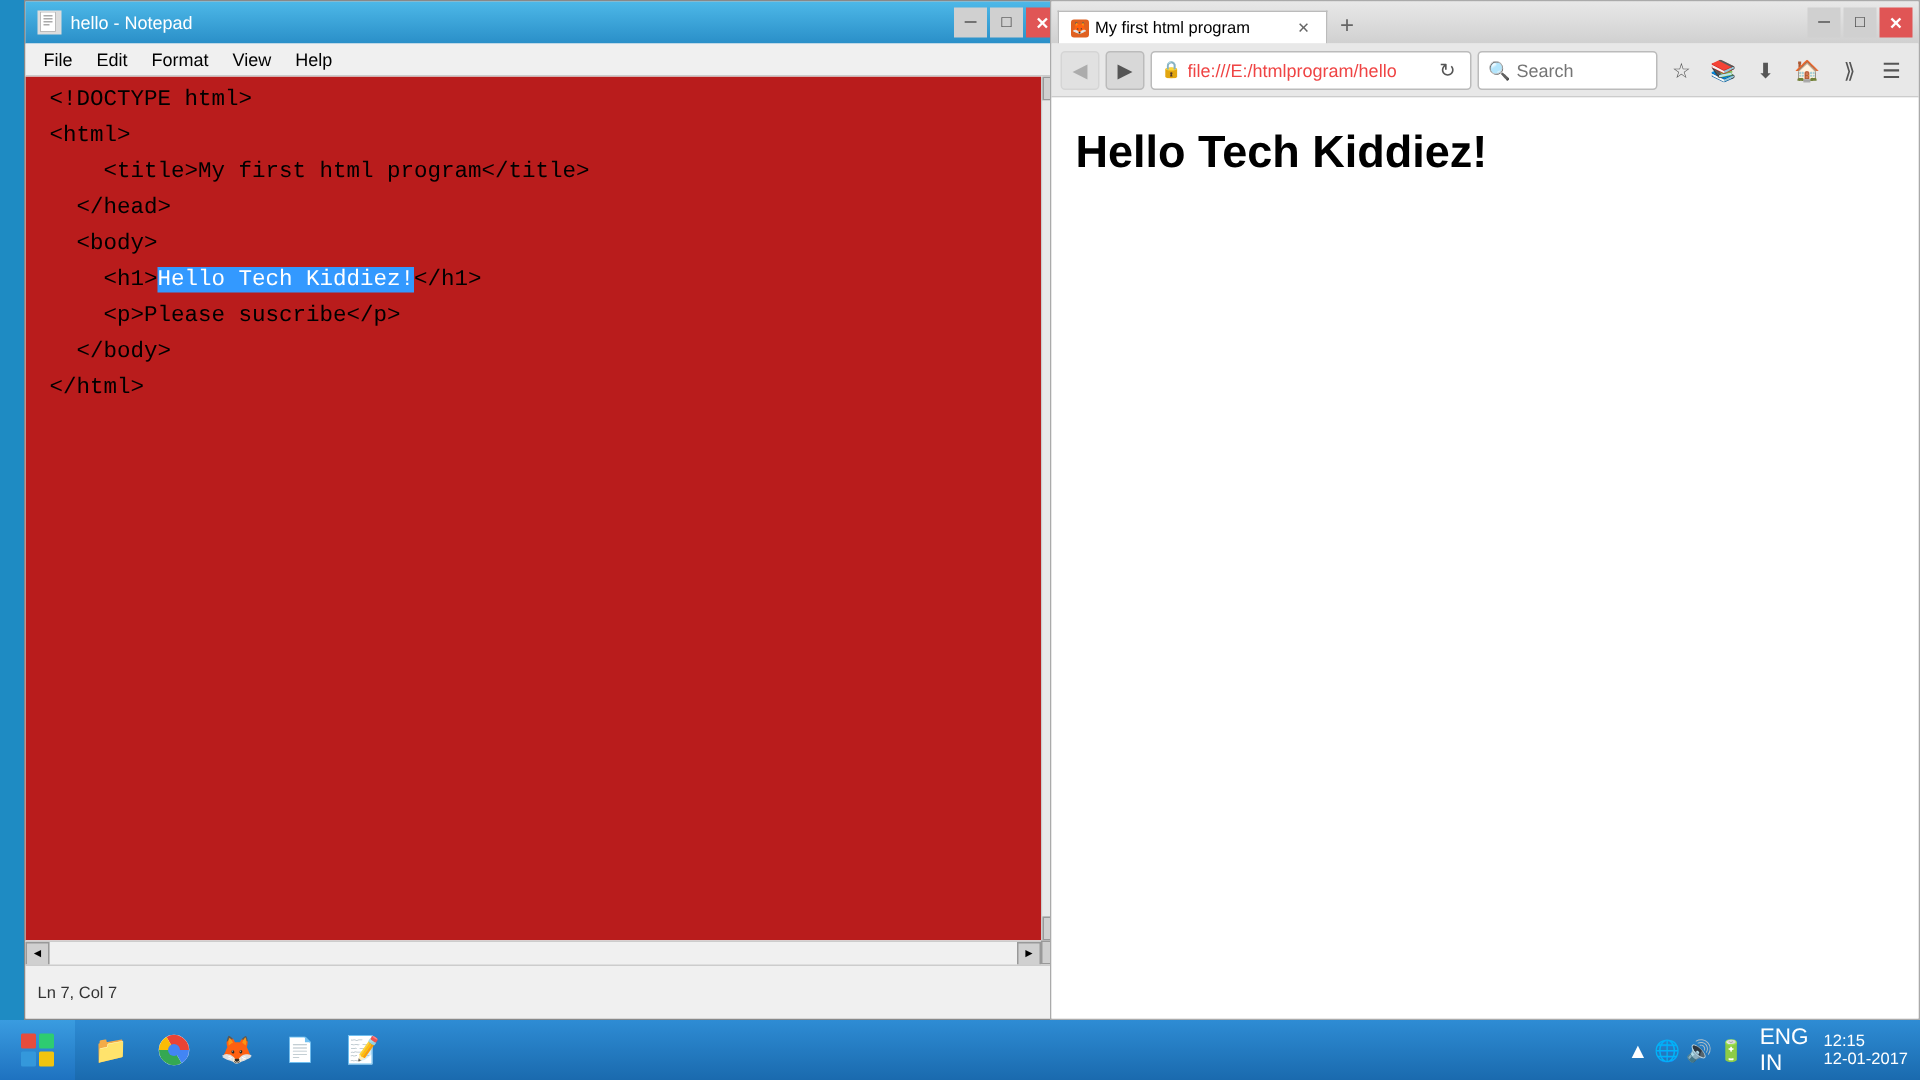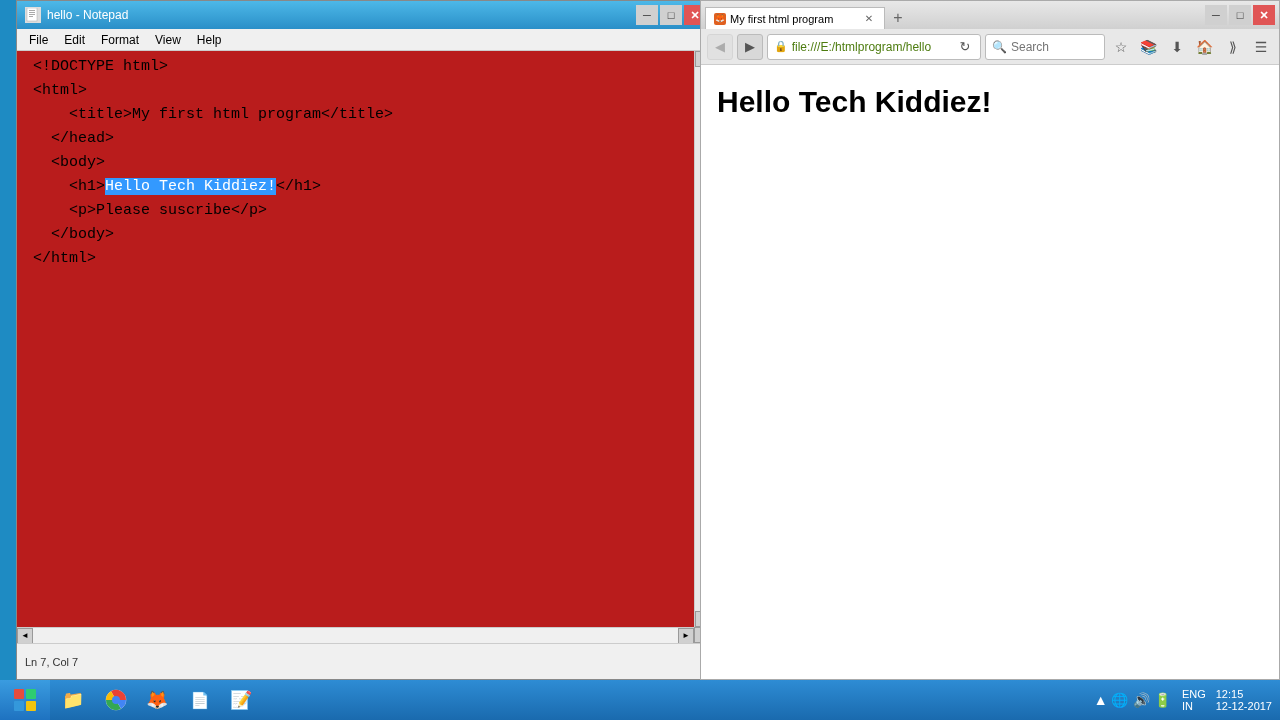--- a/index.html
+++ b/index.html
@@ -206,21 +206,21 @@
       border-radius: 3px;
       height: 26px;
       padding: 0 6px;
       gap: 4px;
     }
     .lock-icon { font-size: 11px; color: #666; }
     .address-bar {
       flex: 1;
       border: none; outline: none;
       font-size: 12px;
-      color: #4d7c0f;
+      color: #ef4444;
       background: transparent;
     }
     .reload-btn {
       font-size: 13px; color: #555; cursor: pointer;
       width: 18px; height: 18px;
       display: flex; align-items: center; justify-content: center;
     }
 
     .search-container {
       display: flex; align-items: center;
@@ -517,22 +517,22 @@
     </div>
   </div>
 
   <div class="taskbar-right">
     <div class="sys-tray">
       <span class="tray-icon">▲</span>
       <span class="tray-icon">🌐</span>
       <span class="tray-icon">🔊</span>
       <span class="tray-icon">🔋</span>
     </div>
-    <div style="color:white;font-size:11px;padding:0 4px;">
+    <div style="color:white;font-size:15px;padding:0 4px;">
       <span>ENG</span><br>
       <span>IN</span>
     </div>
     <div class="clock">
       <span>12:15</span>
-      <span>12-12-2017</span>
+      <span>12-01-2017</span>
     </div>
   </div>
 </div>
 
 </body></html>

